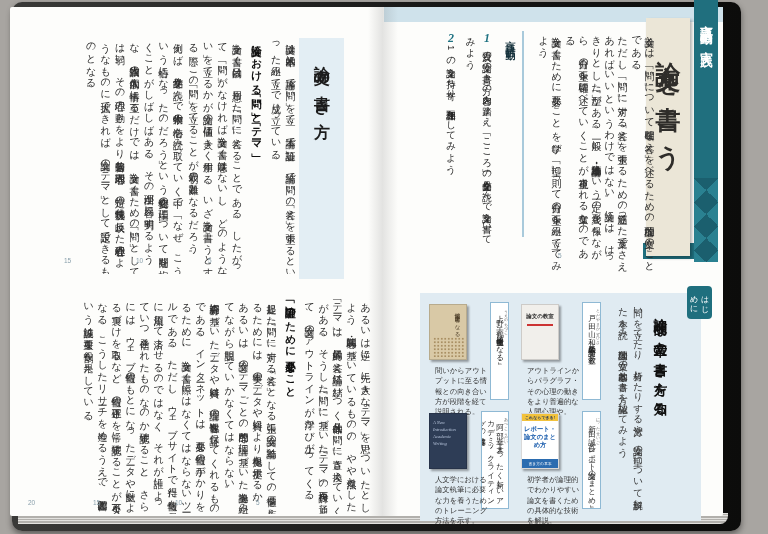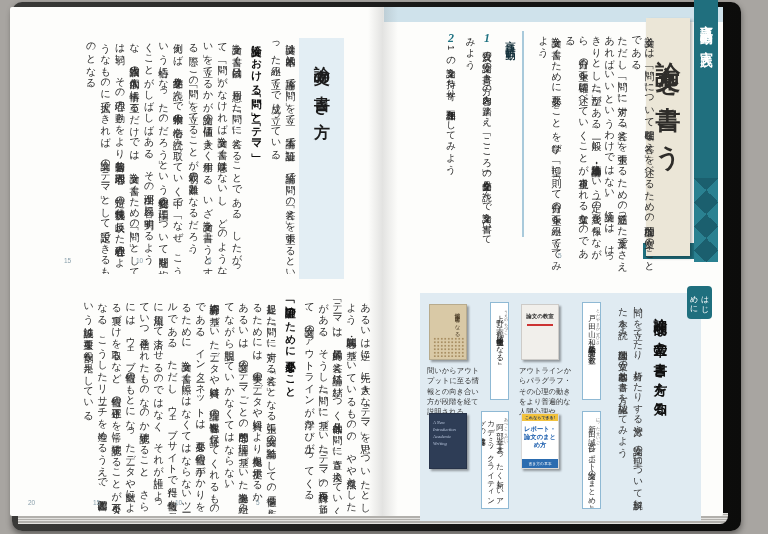--- a/index.html
+++ b/index.html
@@ -60,21 +60,21 @@
         font-size:9.5px;line-height:15px;color:#333;overflow:hidden;}
   .books{position:absolute;left:7px;top:9px;width:174px;height:212px;display:grid;
         grid-template-columns:1fr 1fr;grid-template-rows:1fr 1fr;gap:6px 10px;}
   .book{position:relative;}
   .blabel{position:absolute;right:0;top:0;height:98px;width:19px;background:#fff;border:1px solid #8fb9d4;
         writing-mode:vertical-rl;font-size:7.5px;line-height:9px;padding:3px 1px;color:#222;overflow:hidden;}
   .blabel.wide{width:28px;}
   .blabel ruby rt{font-size:4px;color:#666;}
   .cover{position:absolute;left:2px;top:2px;width:38px;height:56px;
         box-shadow:1.5px 1.5px 2px rgba(0,0,0,.35);border:1px solid rgba(0,0,0,.15);overflow:hidden;}
-  .caption{position:absolute;left:0;top:64px;width:58px;font-family:"Liberation Sans","DejaVu Sans",sans-serif;
+  .caption{position:absolute;left:8px;top:64px;width:58px;font-family:"Liberation Sans","DejaVu Sans",sans-serif;
         font-size:7.3px;line-height:1.42;color:#333;}
   .cover-a-text{writing-mode:vertical-rl;font-size:5.5px;color:#473823;margin:3px 4px 0 0;float:right;letter-spacing:1px;}
   .cover-a-dots{position:absolute;left:3px;bottom:2px;width:32px;height:20px;
         background:radial-gradient(#a98f63 .7px,transparent .9px) 0 0/3.5px 3.5px;}
   .cover-b-text{font-size:5.5px;color:#2b2b2b;text-align:center;margin-top:8px;font-weight:bold;}
   .cover-b-rule{width:70%;height:2px;background:#c33;margin:4px auto 0;}
   .cover-c-text{font-family:"Liberation Serif",serif;font-style:italic;font-size:4.6px;color:#b8c6dd;
         margin:6px 3px 0 3px;line-height:1.5;}
   .cover-d-tag{background:#f2c23c;color:#23365c;font-size:4px;text-align:center;padding:1px 0;
         font-family:"Liberation Sans",sans-serif;font-weight:bold;}
@@ -148,29 +148,31 @@
           </div>
           <div class="blabel"><ruby><span>戸田山和久</span><rt>とだやまかずひさ</rt></ruby><span>『最新版 論文の教室』</span></div>
           <div class="caption">アウトラインからパラグラフ・その心理の動きをより普遍的な人間心理や。</div>
         </div>
 
         <div class="book">
           <div class="cover" style="background: rgb(46, 61, 86);">
             <div class="cover-c-text">A New Introduction Academic Writing</div>
           </div>
           <div class="blabel wide"><ruby><span>阿部幸大</span><rt>あべこうだい</rt></ruby><span>『まったく新しいアカデミック・ライティングの教科書』</span></div>
+          <div class="caption">人文学における論文執筆に必要な力を養うためのトレーニング方法を示す。</div>
         </div>
 
         <div class="book">
           <div class="cover" style="background: rgb(255, 255, 255);">
             <div class="cover-d-tag">これならできる!</div>
             <div class="cover-d-text">レポート・論文のまとめ方</div>
             <div class="cover-d-foot">書き方の基本</div>
           </div>
           <div class="blabel"><ruby><span>新田誠吾</span><rt>にったせいご</rt></ruby><span>『レポート・論文のまとめ方』</span></div>
+          <div class="caption">初学者が論理的でわかりやすい論文を書くための具体的な技術を解説。</div>
         </div>
 
       </div>
     </div>
 
     <div class="l-header">
       <span class="t">論文の書き方</span>
     </div>
 
     <div class="l-top vtext">

